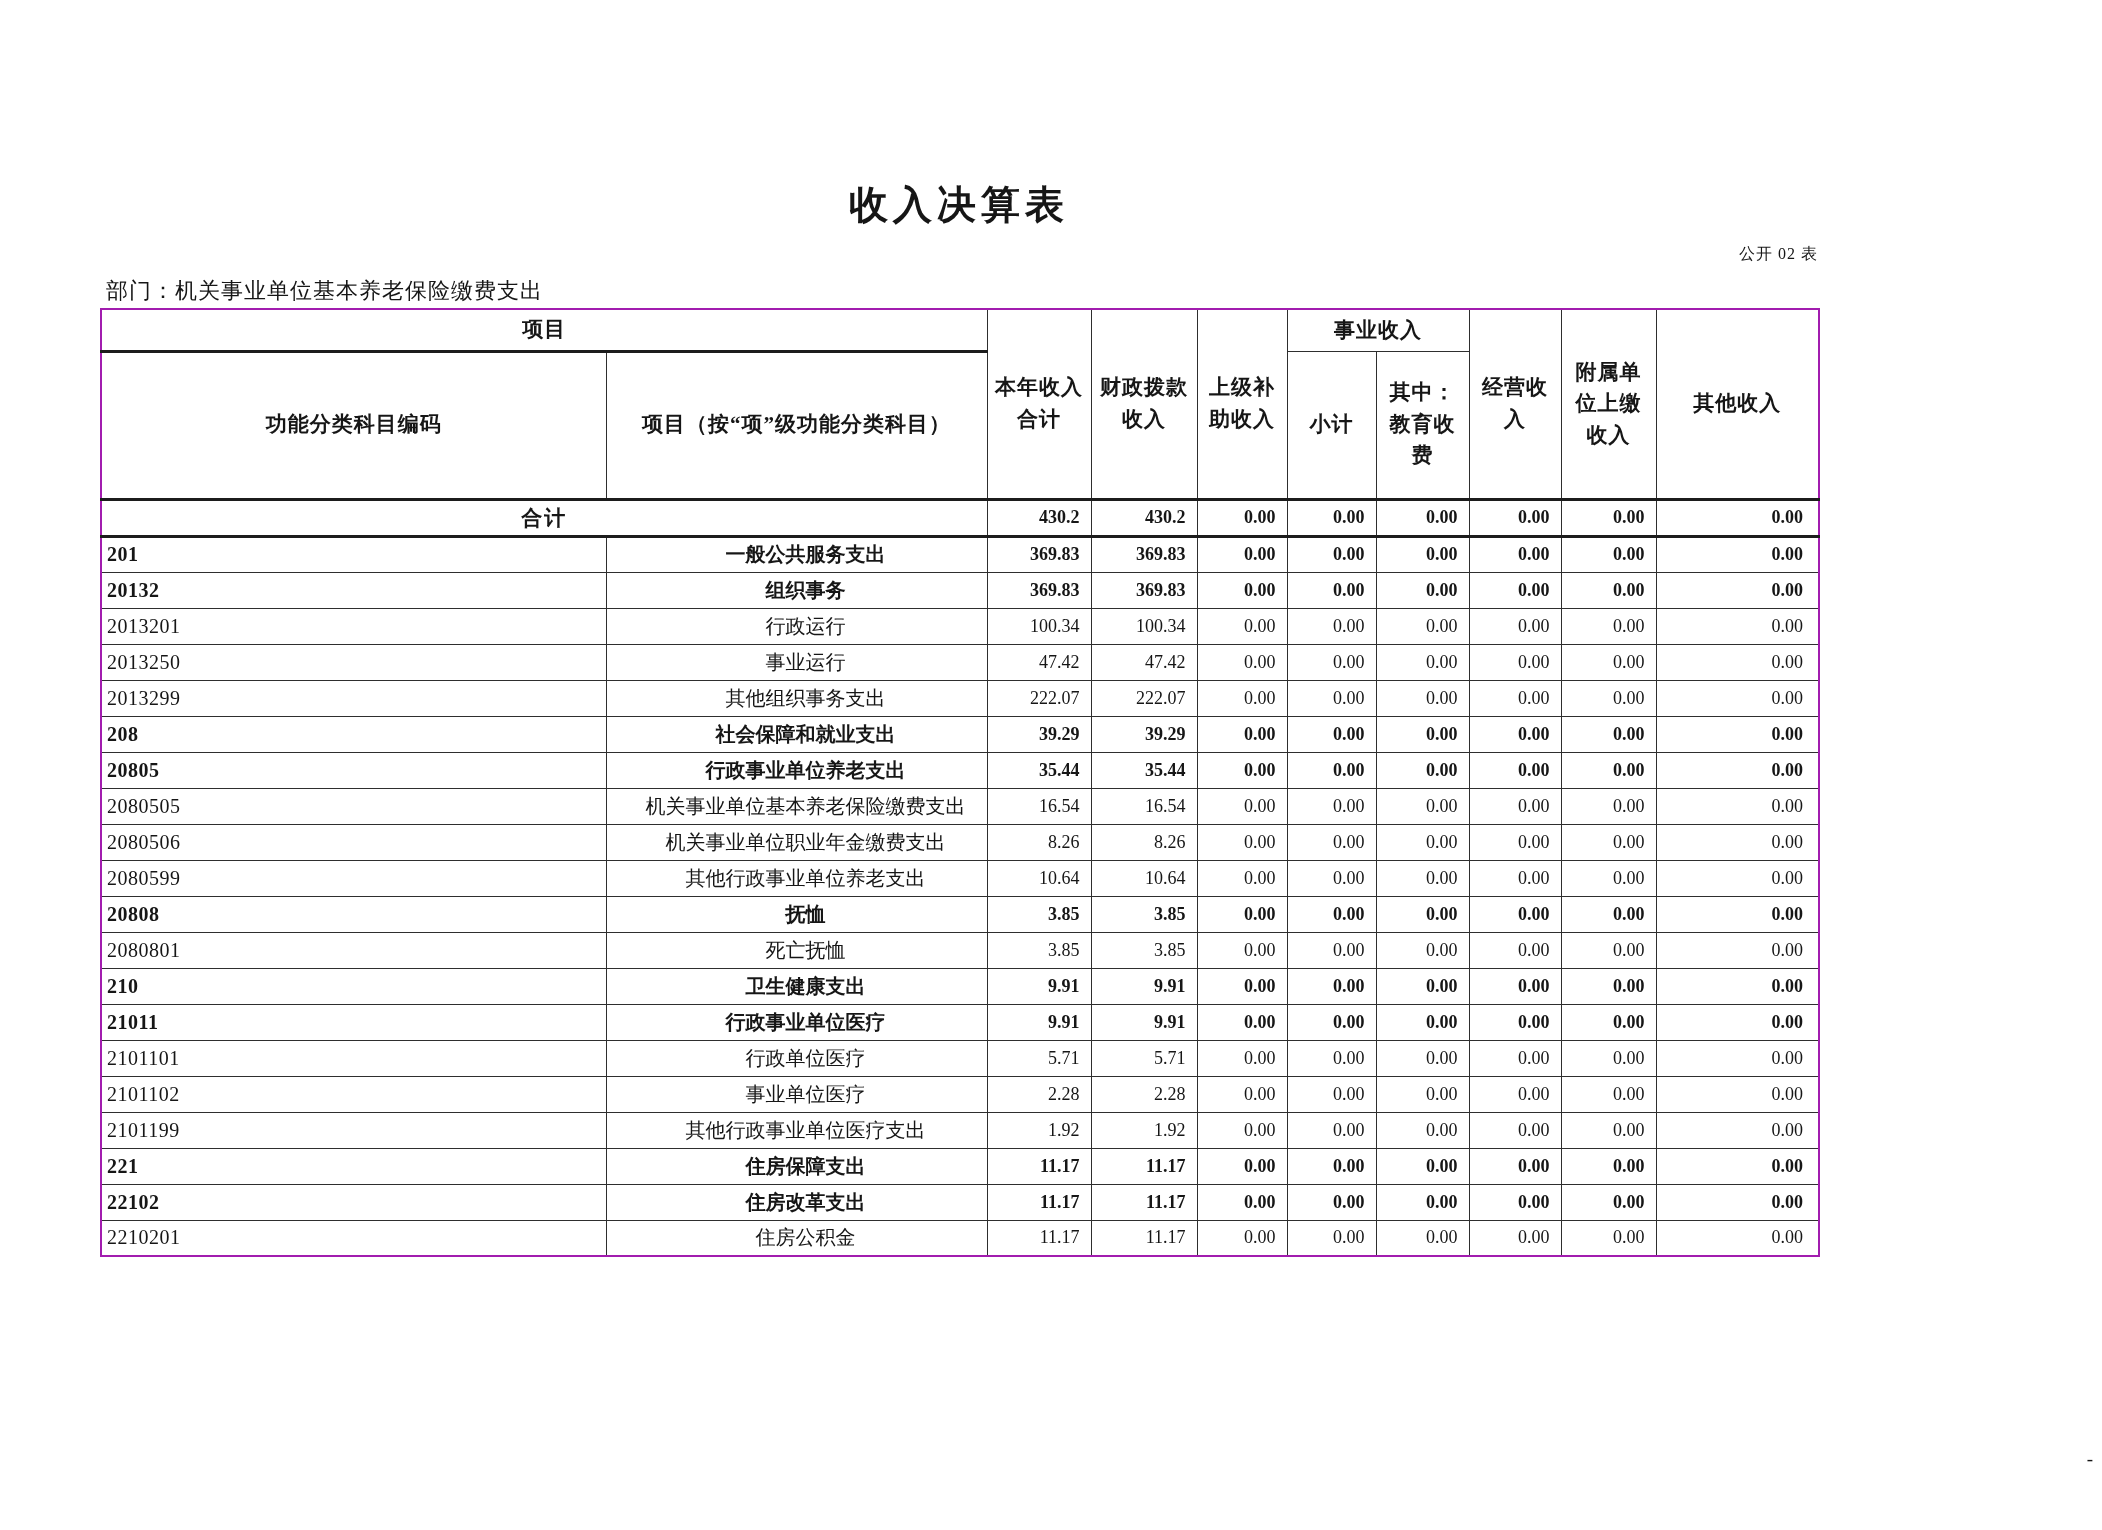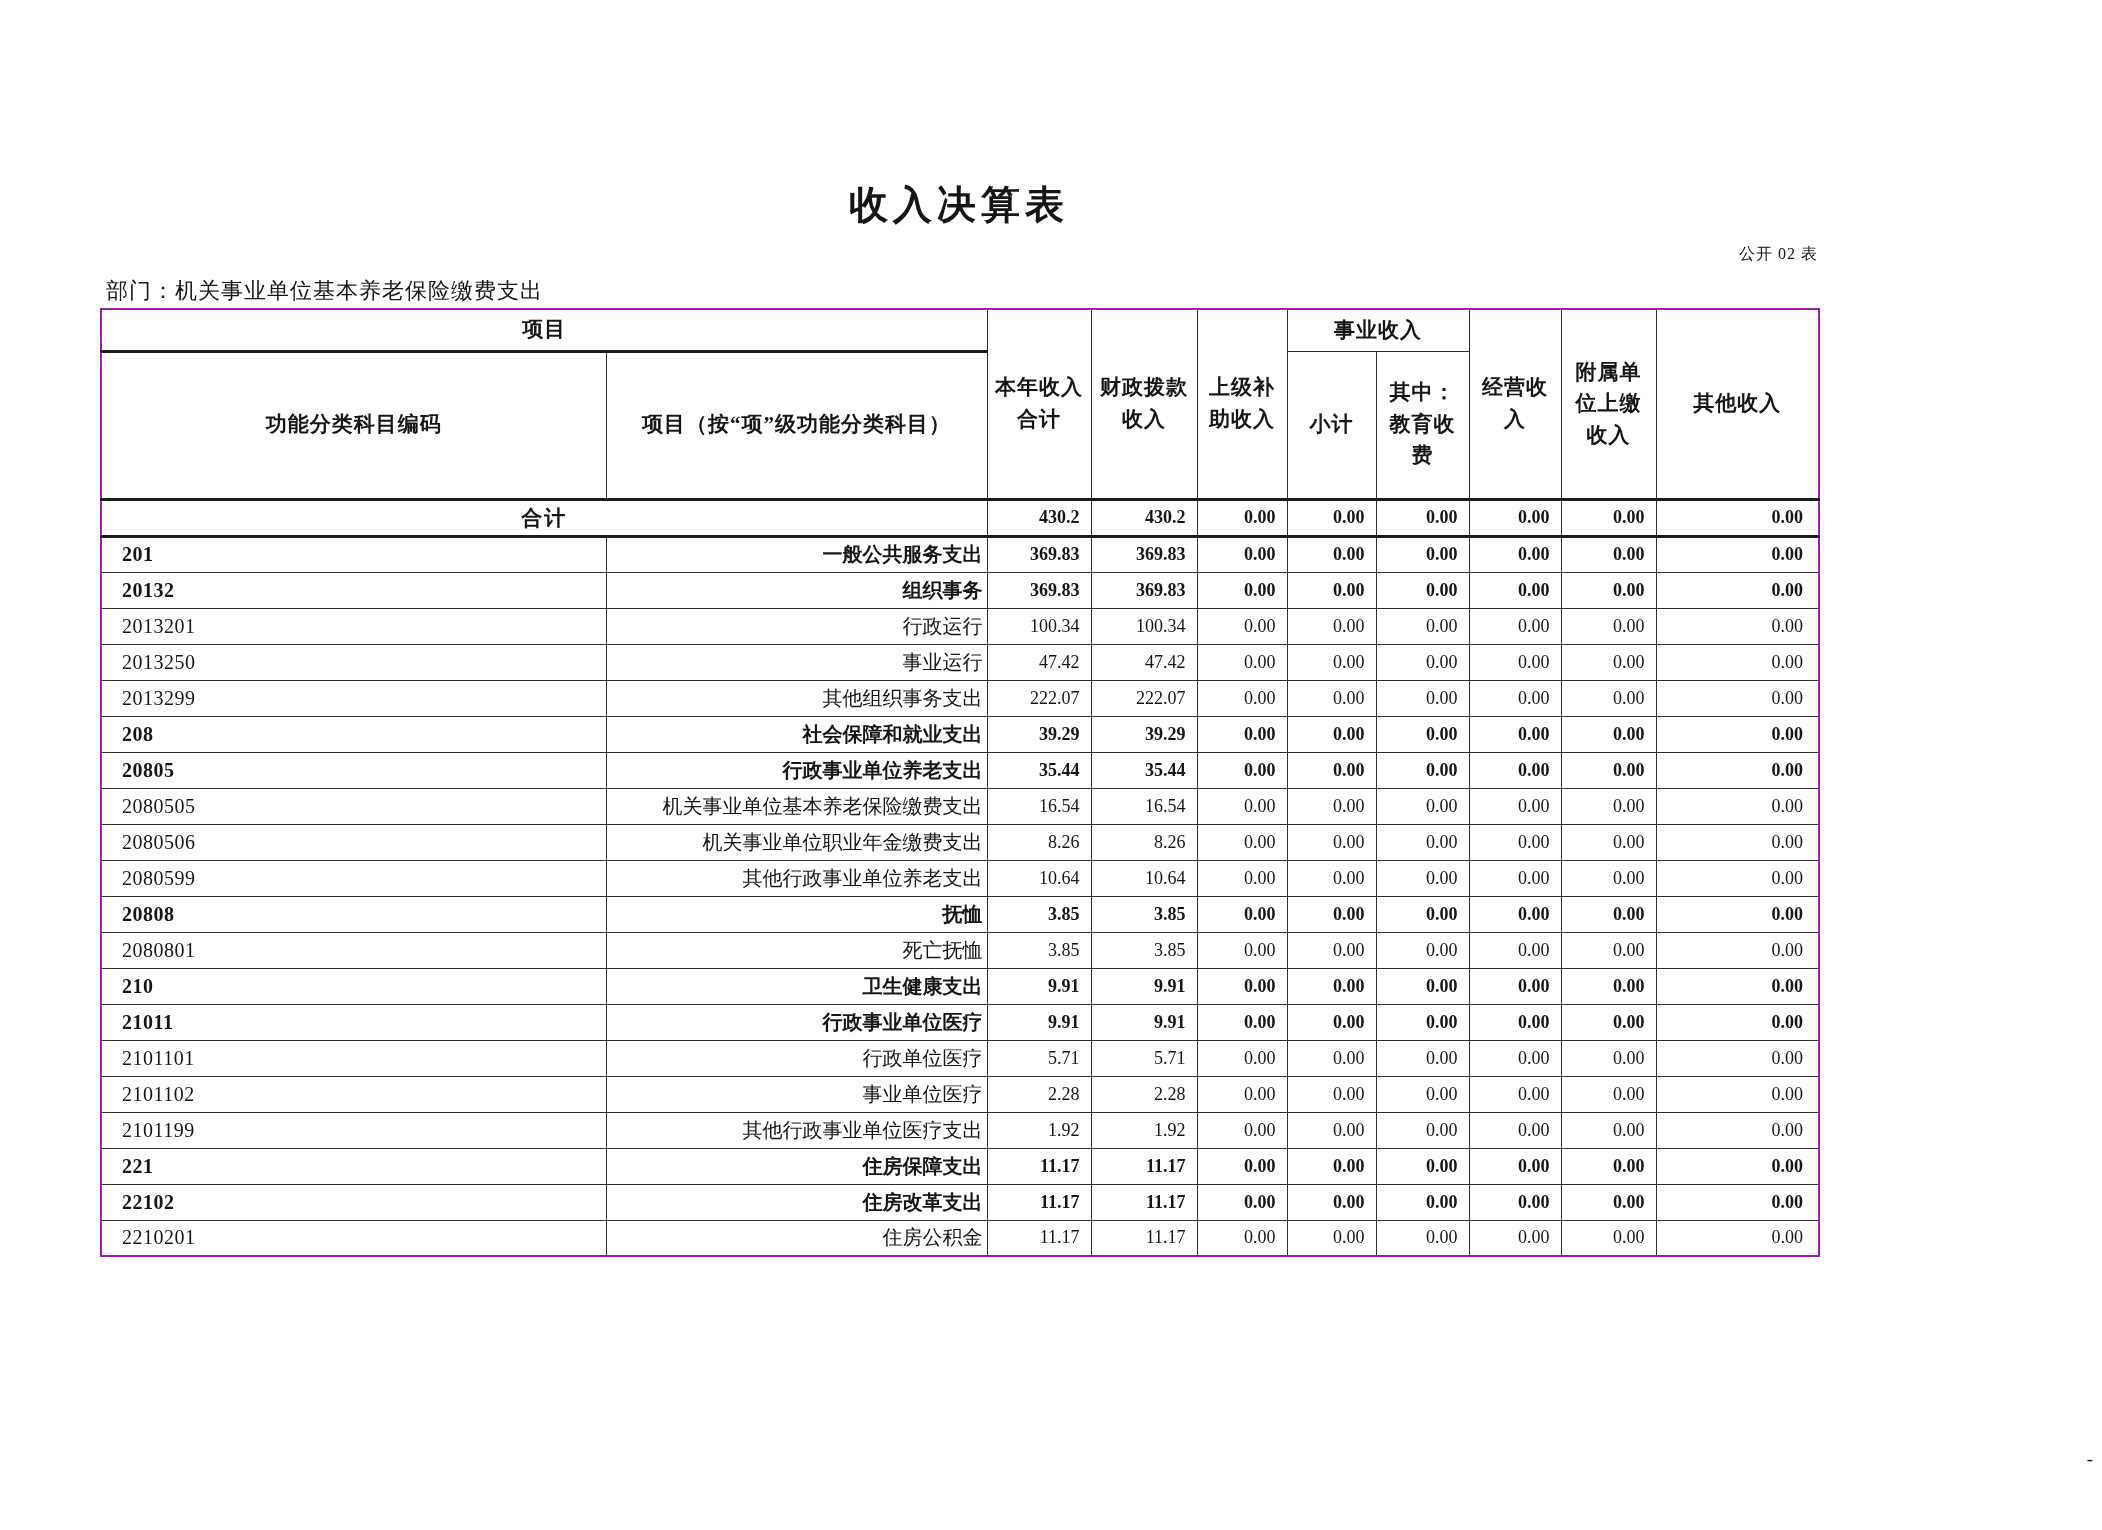--- a/index.html
+++ b/index.html
@@ -56,22 +56,22 @@
   tr.total-row { height:37px; }
   tr.total-row td {
     border-top:3px solid #1c1c1c;
     border-bottom:3px solid #1c1c1c;
     font-weight:700;
     margin-top:24px;
   }
   td.total-label { text-align:center; font-size:21px; letter-spacing:2px; }
 
   .acct tbody tr.data-row { height:36px; }
-  td.code { text-align:left; padding-left:20px; font-size:20px; letter-spacing:.5px; }
-  td.name { text-align:right; padding-left:22px; font-size:20px; }
+  td.code { text-align:left; padding-left:5px; font-size:20px; letter-spacing:.5px; }
+  td.name { text-align:center; padding-left:22px; font-size:20px; }
   td.num  { text-align:right; padding-right:11px; font-size:18px; }
   td.num.last { padding-right:15px; }
   tr.bold td { font-weight:700; }
 
   .page-num {
     position:absolute; top:1448px; left:0; width:2102px;
     text-align:right; font-size:19px; letter-spacing:3px;padding-left:44px;
   }
 </style>
 </head>

